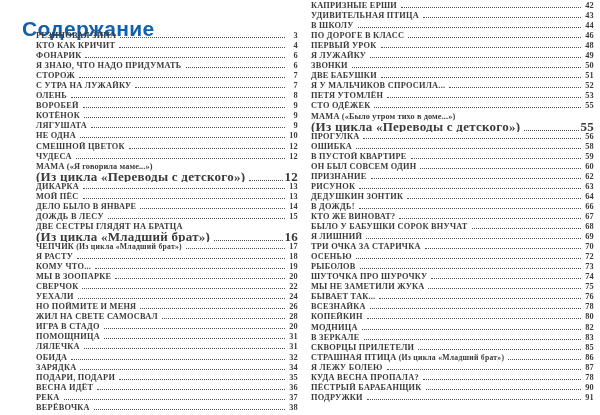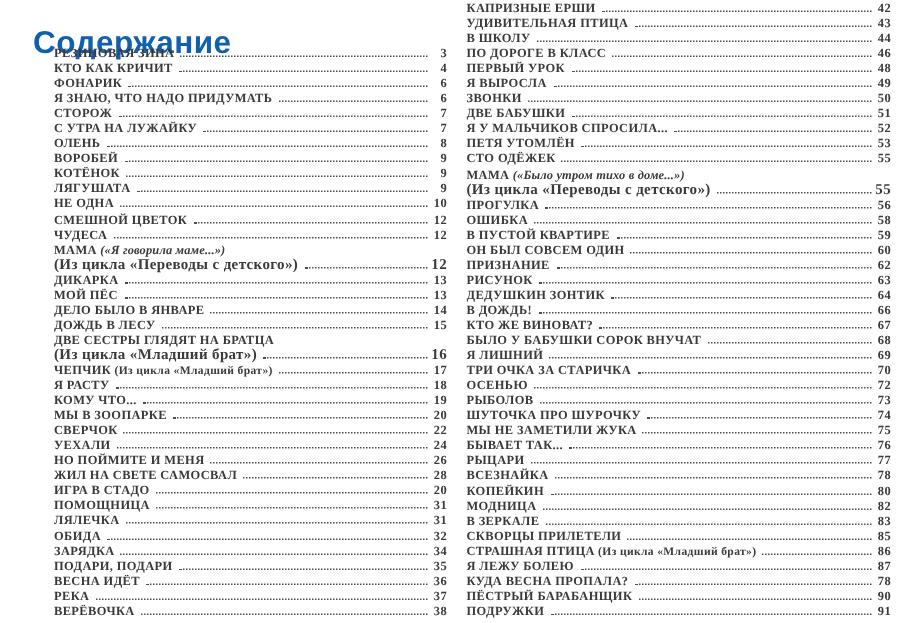--- a/index.html
+++ b/index.html
@@ -19,23 +19,23 @@
   }
   .col { position:absolute; display:flex; flex-direction:column; }
   .col-left  { left:2px;   top:31px; width:262px;margin-left:34px; }
   .col-right { left:311px; top:1px;  width:283px; }
   .row {
     flex:none; display:flex; align-items:baseline;
     height:10.06px; line-height:10px;
     font-size:8.3px; font-weight:bold; letter-spacing:0.25px;
     white-space:nowrap; overflow:hidden;
   }
-  .row.sm { font-size:10px; }
+  .row.sm { font-size:13px; }
   .title { flex:0 0 auto; }
-  .it { font-style:italic; letter-spacing:0.1px; }
+  .it { letter-spacing:0.1px; }
   .ss { font-size:7.7px; }
   .leader {
     flex:1 1 auto; min-width:8px;
     border-bottom:1.7px dotted var(--dots);
     margin:0 2px 1.5px 4px;
   }
   .pg { flex:0 0 auto; min-width:11px; text-align:right; }
 </style>
 </head>
 <body>
@@ -250,21 +250,21 @@
         <span class="title">ПО ДОРОГЕ В КЛАСС</span>
         <span class="leader"></span>
         <span class="pg">46</span>
       </div>
       <div class="row">
         <span class="title">ПЕРВЫЙ УРОК</span>
         <span class="leader"></span>
         <span class="pg">48</span>
       </div>
       <div class="row">
-        <span class="title">Я ВЫРОСЛА</span>
+        <span class="title">Я ЛУЖАЙКУ</span>
         <span class="leader"></span>
         <span class="pg">49</span>
       </div>
       <div class="row">
         <span class="title">ЗВОНКИ</span>
         <span class="leader"></span>
         <span class="pg">50</span>
       </div>
       <div class="row">
         <span class="title">ДВЕ БАБУШКИ</span>
@@ -371,25 +371,20 @@
       </div>
       <div class="row">
         <span class="title">МЫ НЕ ЗАМЕТИЛИ ЖУКА</span>
         <span class="leader"></span>
         <span class="pg">75</span>
       </div>
       <div class="row">
         <span class="title">БЫВАЕТ ТАК...</span>
         <span class="leader"></span>
         <span class="pg">76</span>
-      </div>
-      <div class="row">
-        <span class="title">РЫЦАРИ</span>
-        <span class="leader"></span>
-        <span class="pg">77</span>
       </div>
       <div class="row">
         <span class="title">ВСЕЗНАЙКА</span>
         <span class="leader"></span>
         <span class="pg">78</span>
       </div>
       <div class="row">
         <span class="title">КОПЕЙКИН</span>
         <span class="leader"></span>
         <span class="pg">80</span>

